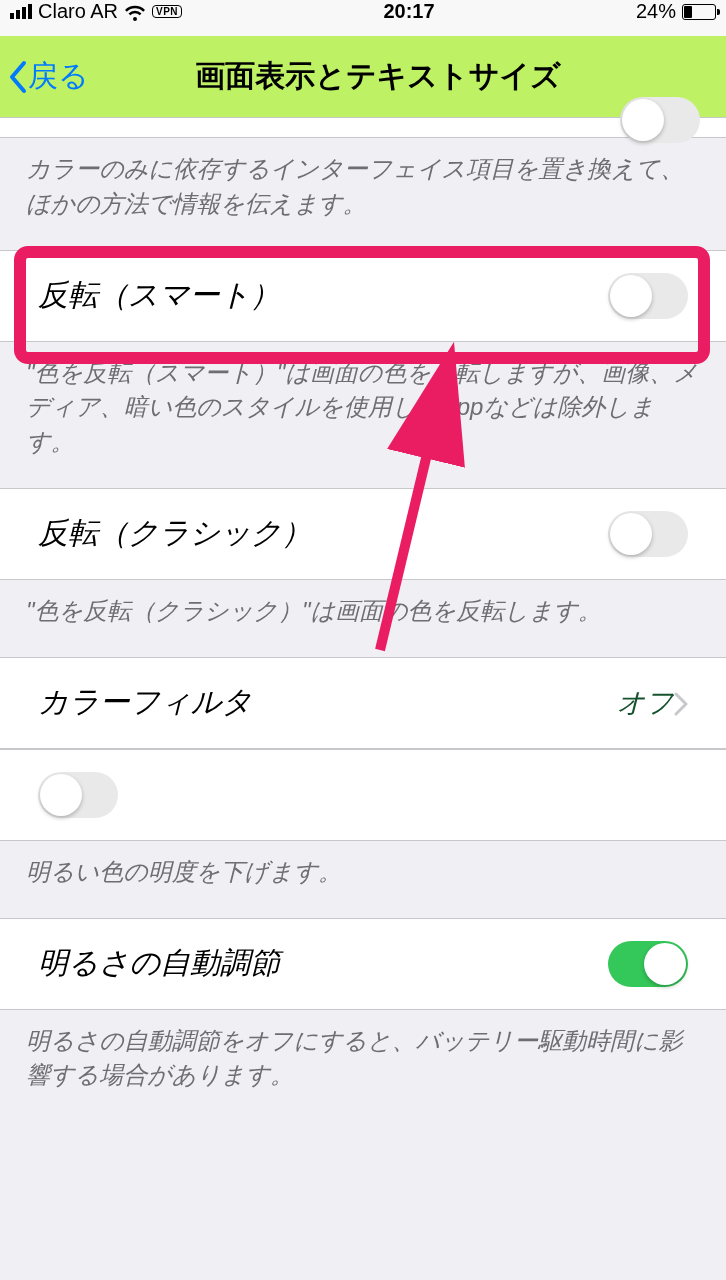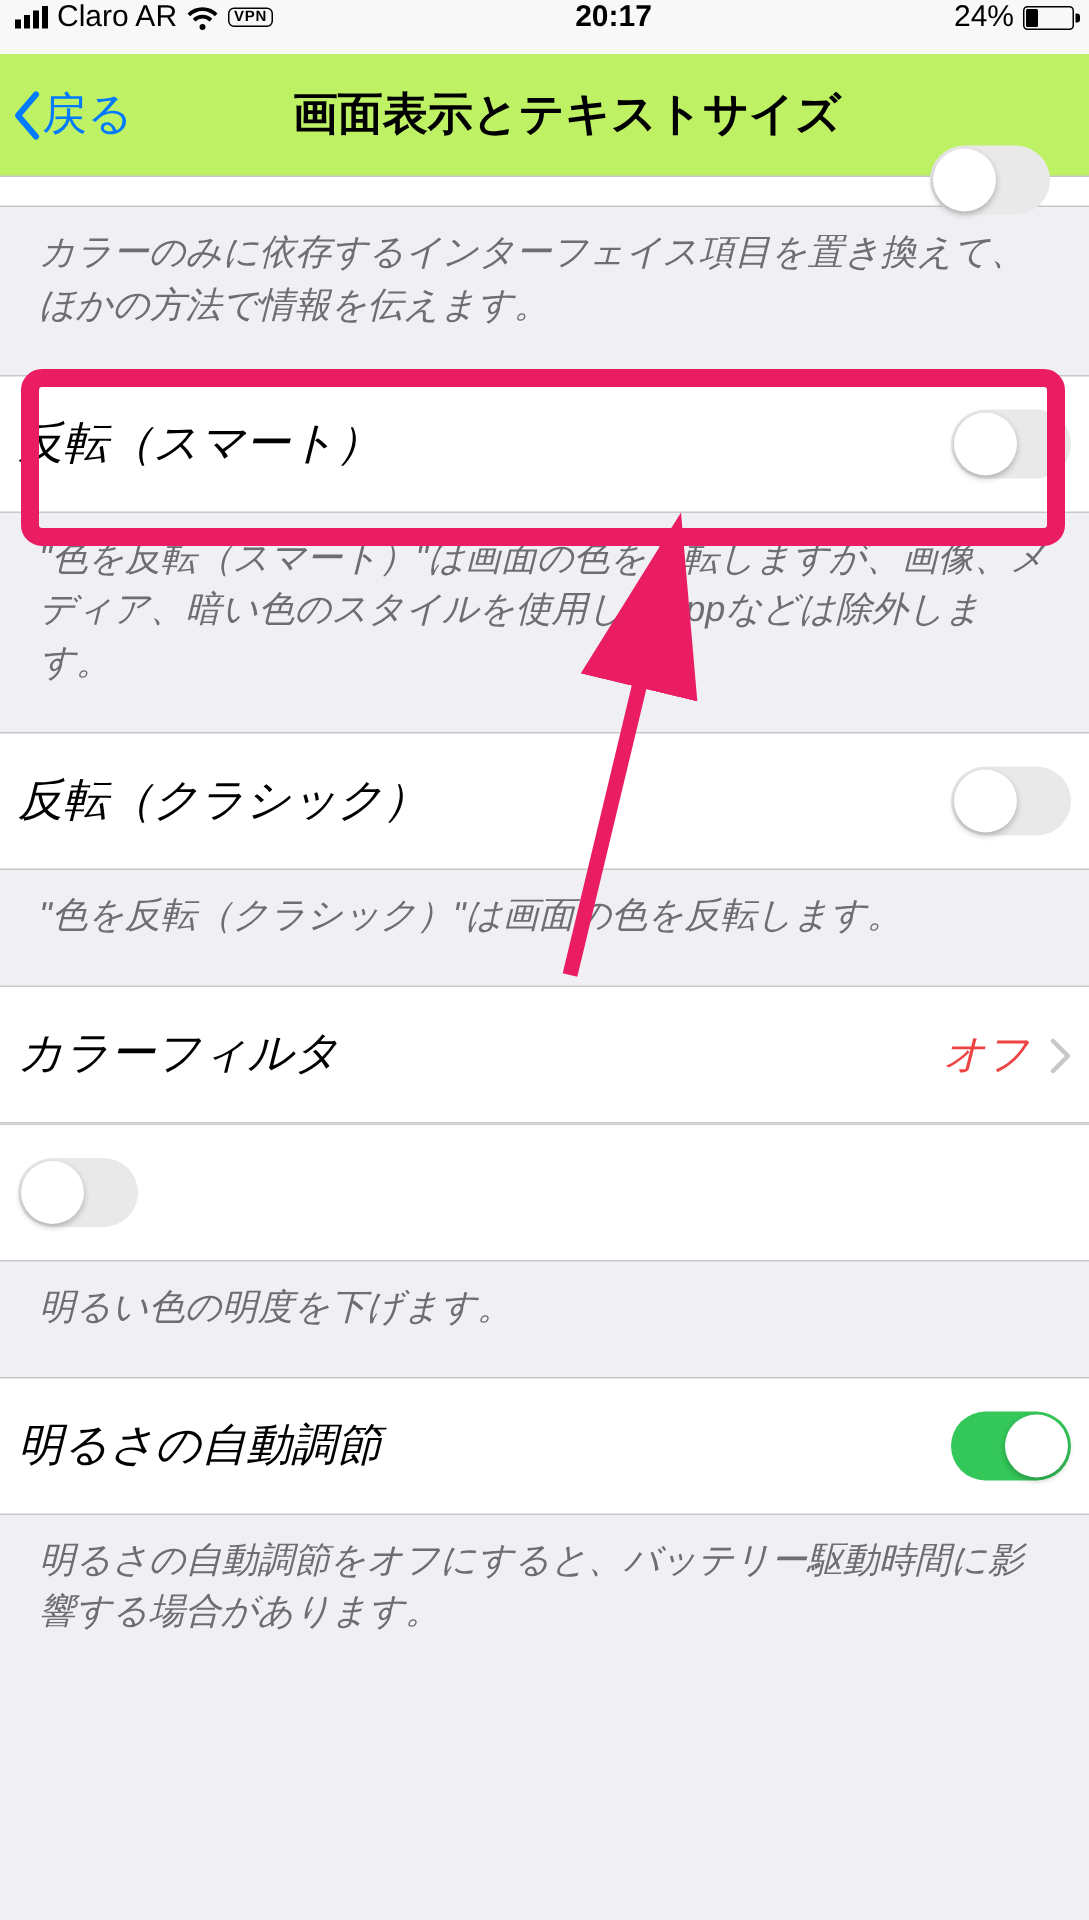--- a/index.html
+++ b/index.html
@@ -68,21 +68,21 @@
     width:20px; height:34px; display:inline-block; margin-right:0px;
   }
 
   
   .content{ position:relative;font-style:italic; }
 
   .cell{
     background:#fff;
     border-top:1px solid #c8c7cc;
     border-bottom:1px solid #c8c7cc;
-    padding:0 12px;
+    padding:0 38px;
     height:92px;
     display:flex; align-items:center; justify-content:space-between;
   }
   .cell + .footer { margin-top:0; }
   .cell-label{ font-size:30px; }
 
   .footer{
     font-size:24px; line-height:1.45;
     color:#6d6d72;
     padding:14px 26px 28px;
@@ -106,21 +106,21 @@
     position:absolute; top:2px; left:2px; width:42px; height:42px;
     background:#fff; border-radius:50%;
     box-shadow:0 2px 4px rgba(0,0,0,.25);
     transition:.15s;
   }
   .sw.on{ background:#34c759; }
   .sw.on .knob{ left:36px; }
 
   
   .cell .value{
-    color:#ef4444; font-size:28px; display:flex; align-items:center; gap:14px;
+    color:#14532d; font-size:28px; display:flex; align-items:center; gap:0;
   }
   .chevron-right{
     width:14px; height:24px;
   }
 
   
   .annot{
     position:absolute; pointer-events:none; z-index:50;
   }
   .annot-box{

